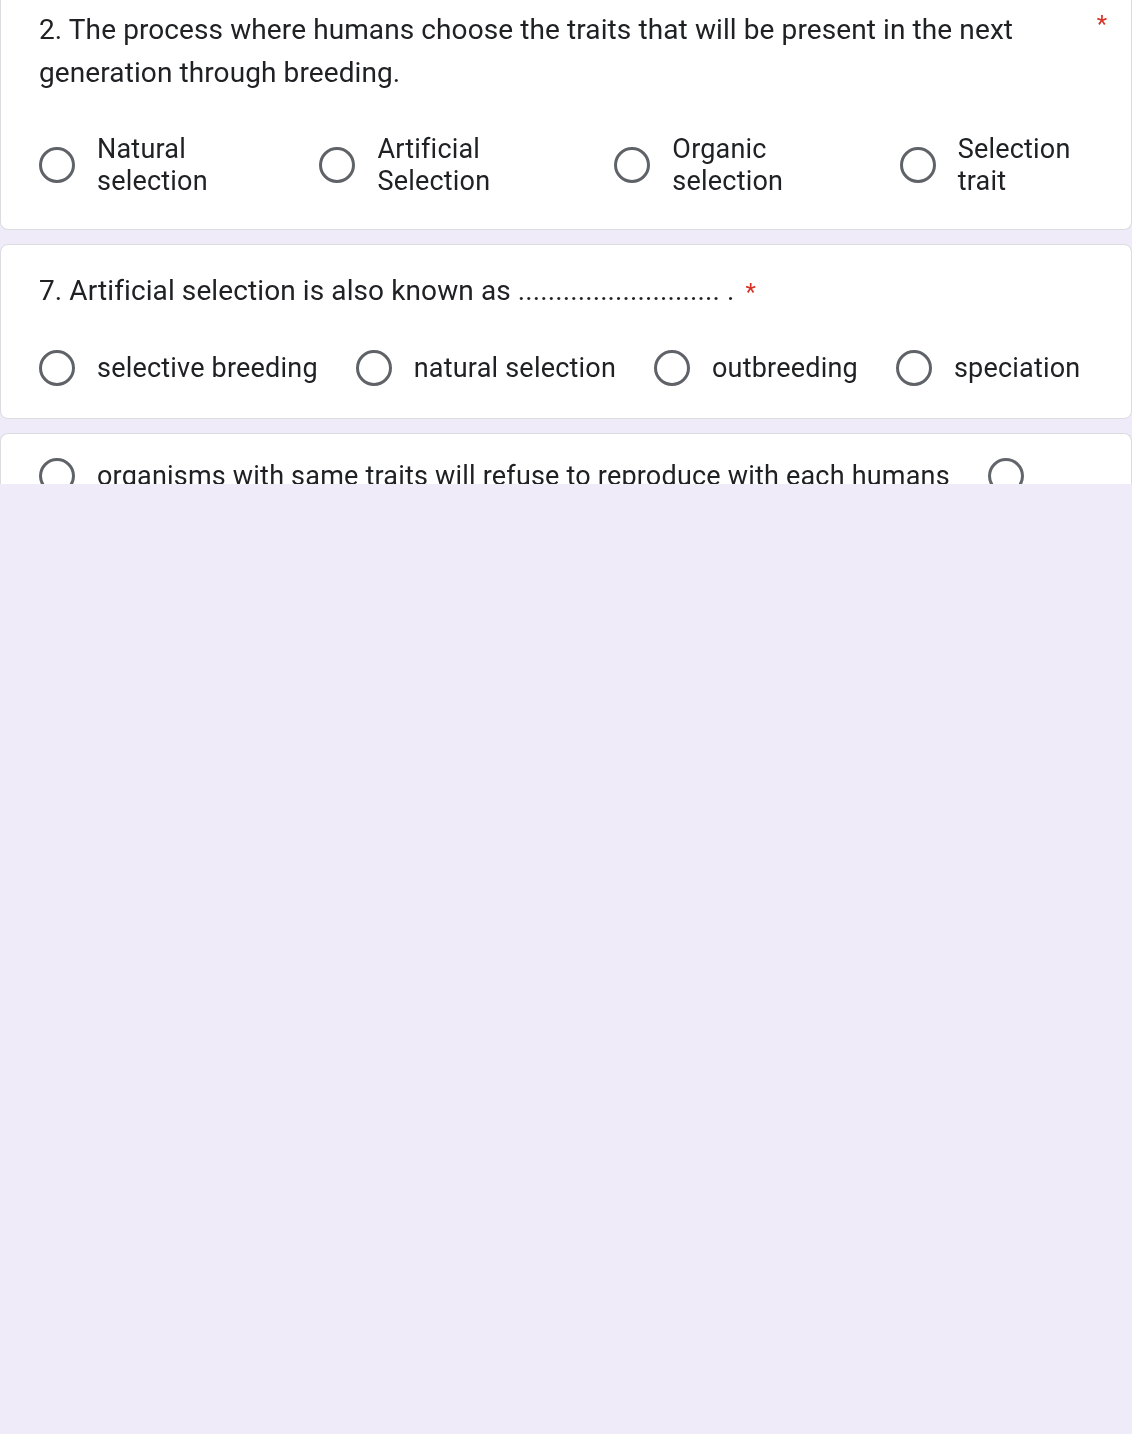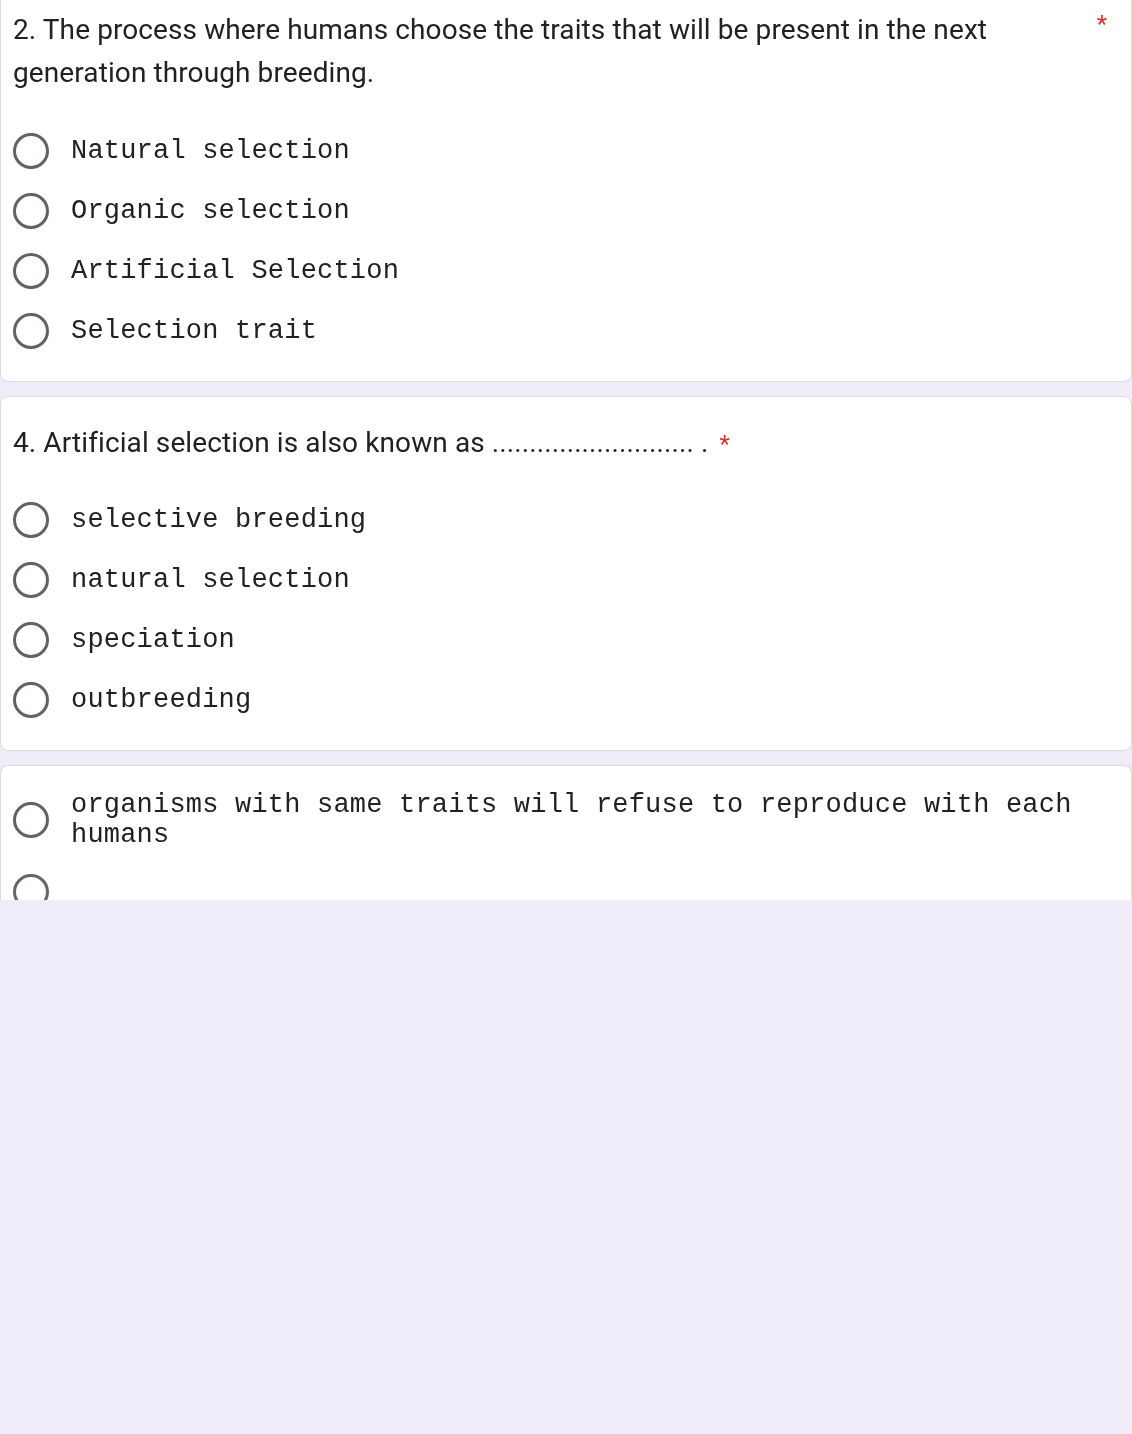--- a/index.html
+++ b/index.html
@@ -10,21 +10,21 @@
   body {
     font-family: 'Google Sans', Roboto, Arial, sans-serif;
     background: #f0ebf8;
     width: 1132px;
     color: #202124;
   }
   .question-card {
     background: #ffffff;
     border: 1px solid #dadce0;
     border-radius: 8px;
-    padding: 24px 24px 32px 12px;
+    padding: 24px 24px 32px 38px;
     margin-bottom: 14px;
     width: 100%;
   }
   .question-header {
     display: flex;
     align-items: flex-start;
     margin-bottom: 38px;
   }
   .question-text {
     font-size: 28px;
@@ -34,23 +34,22 @@
     letter-spacing: 0.1px;
   }
   .required-asterisk {
     color: #d93025;
     font-size: 24px;
     margin-left: 8px;
     line-height: 1.4;
   }
   .options {
     display: flex;
-    flex-direction: column;
-    gap: 24px;
-    font-family: Liberation Mono, monospace;
+    flex-direction: row;
+    gap: 38px;
   }
   .option {
     display: flex;
     align-items: center;
     cursor: pointer;
   }
   .radio-circle {
     width: 36px;
     height: 36px;
     border: 3px solid #5f6368;
@@ -93,56 +92,56 @@
       <div class="question-text">2. The process where humans choose the traits that will be present in the next generation through breeding.</div>
       <div class="required-asterisk">*</div>
     </div>
     <div class="options">
       <label class="option">
         <span class="radio-circle"></span>
         <span class="option-label">Natural selection</span>
       </label>
       <label class="option">
         <span class="radio-circle"></span>
-        <span class="option-label">Organic selection</span>
+        <span class="option-label">Artificial Selection</span>
       </label>
       <label class="option">
         <span class="radio-circle"></span>
-        <span class="option-label">Artificial Selection</span>
+        <span class="option-label">Organic selection</span>
       </label>
       <label class="option">
         <span class="radio-circle"></span>
         <span class="option-label">Selection trait</span>
       </label>
     </div>
   </div>
 
   <div class="question-card">
     <div class="question-header">
       <div class="question-text">
-        <span>4. Artificial selection is also known as ........................... .</span>
+        <span>7. Artificial selection is also known as ........................... .</span>
         <span class="required-asterisk" style="margin-left:4px;">*</span>
       </div>
     </div>
     <div class="options">
       <label class="option">
         <span class="radio-circle"></span>
         <span class="option-label">selective breeding</span>
       </label>
       <label class="option">
         <span class="radio-circle"></span>
         <span class="option-label">natural selection</span>
       </label>
       <label class="option">
         <span class="radio-circle"></span>
-        <span class="option-label">speciation</span>
+        <span class="option-label">outbreeding</span>
       </label>
       <label class="option">
         <span class="radio-circle"></span>
-        <span class="option-label">outbreeding</span>
+        <span class="option-label">speciation</span>
       </label>
     </div>
   </div>
 
   <div class="question-card last-card">
     <div class="options">
       <label class="option">
         <span class="radio-circle"></span>
         <span class="option-label">organisms with same traits will refuse to reproduce with each humans</span>
       </label>

